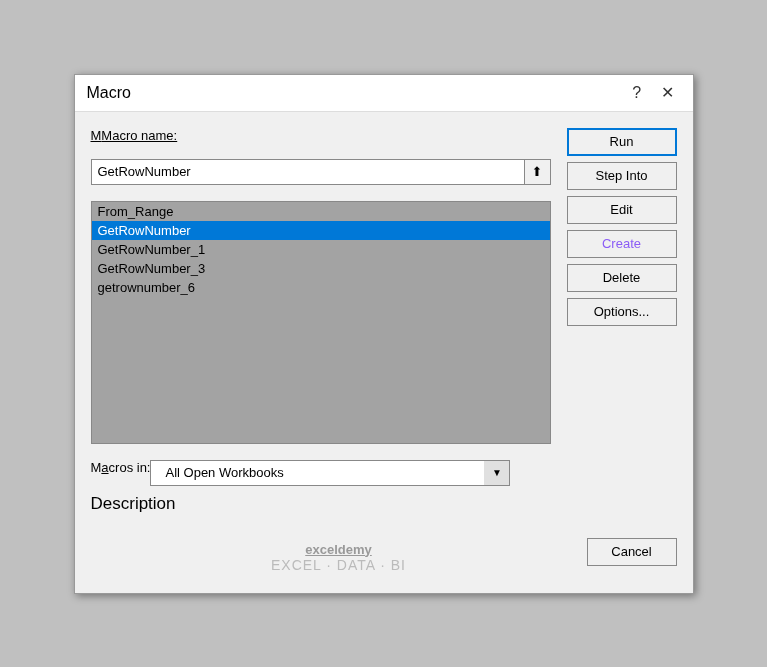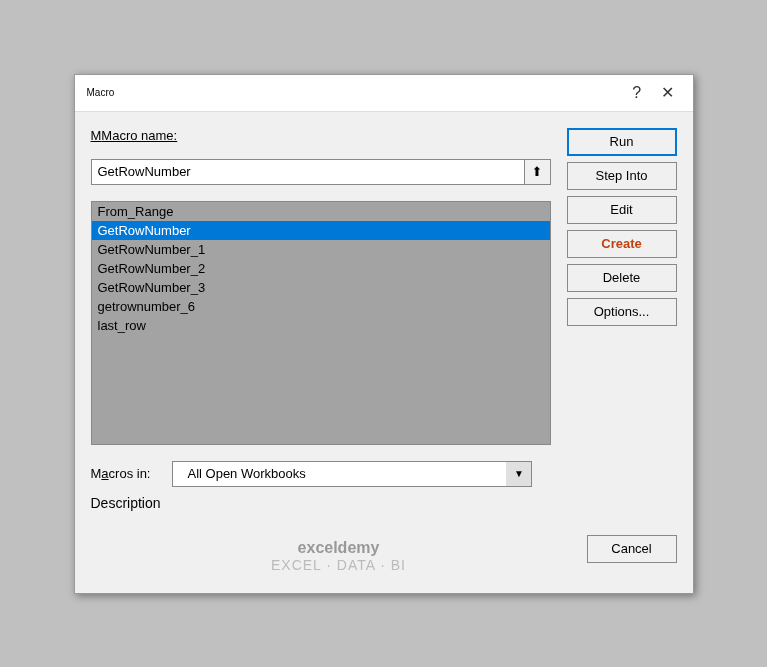--- a/index.html
+++ b/index.html
@@ -39,21 +39,21 @@
       border-bottom: 1px solid #ddd;
     }
 
     .title-bar-left {
       display: flex;
       align-items: center;
       gap: 8px;
     }
 
     .title-text {
-      font-size: 10px;
+      font-size: 16px;
       font-weight: 400;
     }
 
     .title-bar-right {
       display: flex;
       align-items: center;
       gap: 8px;
     }
 
     .title-btn {
@@ -168,22 +168,21 @@
 
     .bottom-area {
       padding: 0 16px 16px 16px;
       display: flex;
       flex-direction: column;
       gap: 8px;
     }
 
     .macros-in-row {
       display: flex;
-      align-items: center;
-      gap: 22px;
+      gap: 0;
     }
 
     .macros-in-label {
       white-space: nowrap;
       font-size: 13px;
     }
 
     .macros-in-label span {
       text-decoration: underline;
     }
@@ -218,21 +217,21 @@
       border: 1px solid #888;
       border-left: none;
       display: flex;
       align-items: center;
       justify-content: center;
       pointer-events: none;
       font-size: 10px;
     }
 
     .description-label {
-      font-size: 14px;
+      font-size: 17px;
       font-weight: 400;
     }
 
     .dialog-footer {
       display: flex;
       justify-content: flex-end;
       padding: 8px 16px 16px 16px;
       border-top: none;
     }
 
@@ -246,36 +245,36 @@
       padding: 2px 12px;
       text-align: center;
     }
 
     .btn.primary {
       border: 2px solid #0078d7;
       background: #f0f0f0;
     }
 
     .btn.disabled {
-      color: #c2410c;
+      color: #8b5cf6;
       cursor: default;
-      font-weight: bold;
     }
 
     .watermark {
       text-align: center;
       padding: 4px;
       color: #bbb;
       font-size: 10px;
     }
 
     .watermark-brand {
-      font-size: 16px;
+      font-size: 13px;
       color: #999;
       font-weight: bold;
+      text-decoration: underline;
     }
 
     .watermark-sub {
       font-size: 14px;
       color: #bbb;
       letter-spacing: 1px;
     }
   </style>
 </head>
 <body>
@@ -304,24 +303,22 @@
         <button class="upload-btn">
           <span>⬆</span>
         </button>
       </div>
 
       <div class="list-container">
         <ul class="macro-list" id="macro-list">
         <li class="list-item">From_Range</li>
             <li class="list-item selected">GetRowNumber</li>
             <li class="list-item">GetRowNumber_1</li>
-            <li class="list-item">GetRowNumber_2</li>
             <li class="list-item">GetRowNumber_3</li>
             <li class="list-item">getrownumber_6</li>
-            <li class="list-item">last_row</li>
           </ul>
       </div>
     </div>
 
     <div class="right-panel">
       <button class="btn primary">Run</button>
       <button class="btn">Step Into</button>
       <button class="btn">Edit</button>
       <button class="btn disabled">Create</button>
       <button class="btn">Delete</button>

